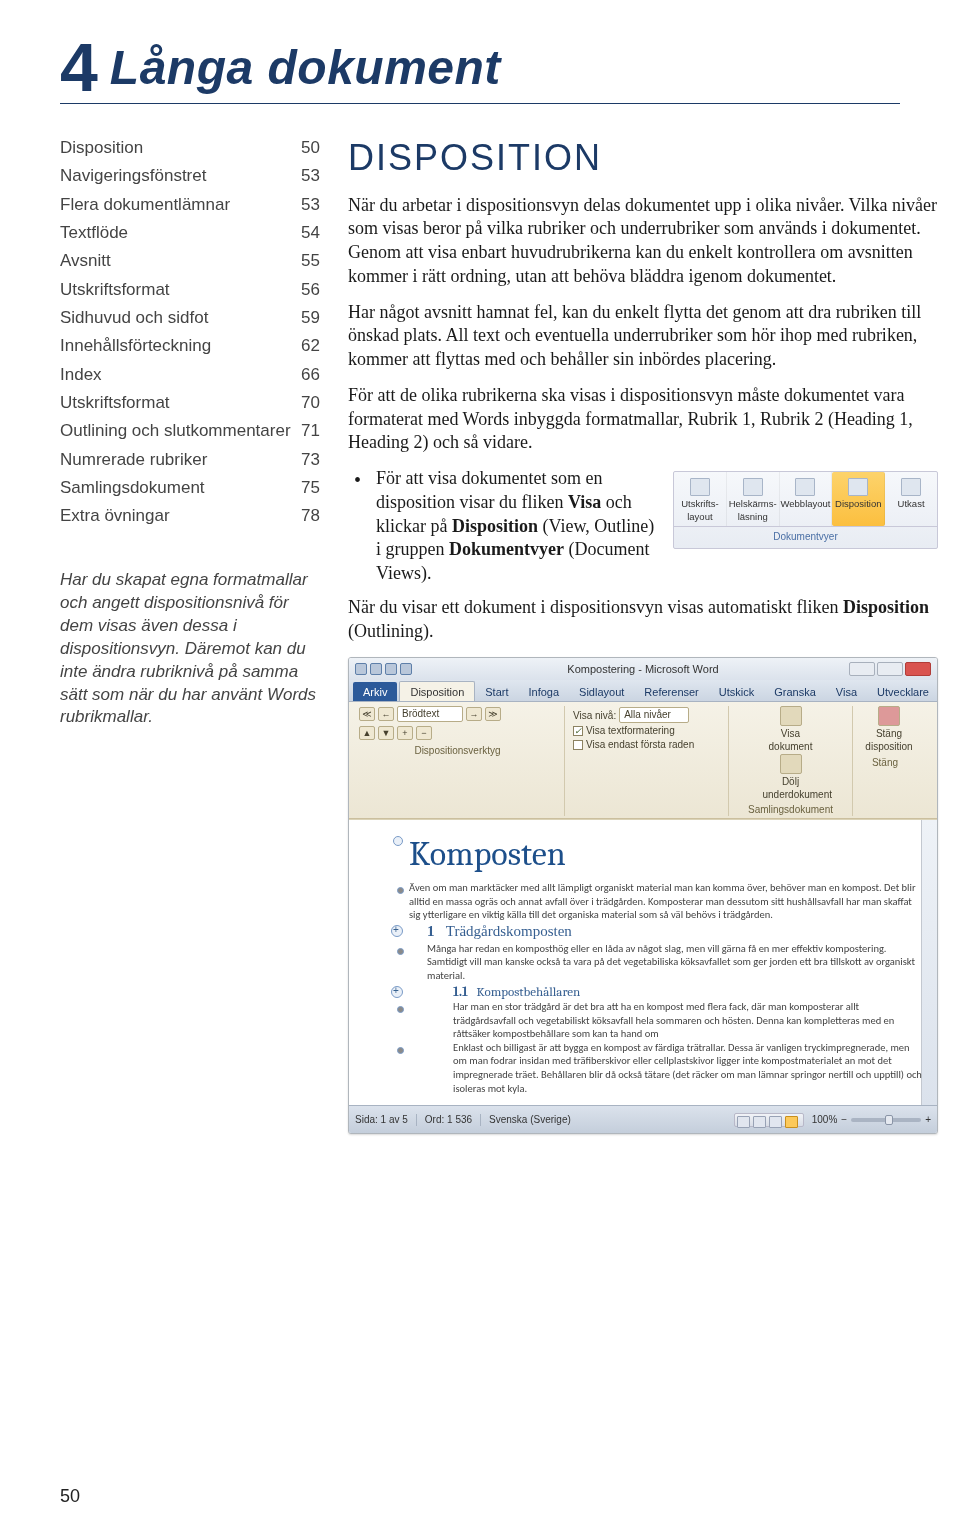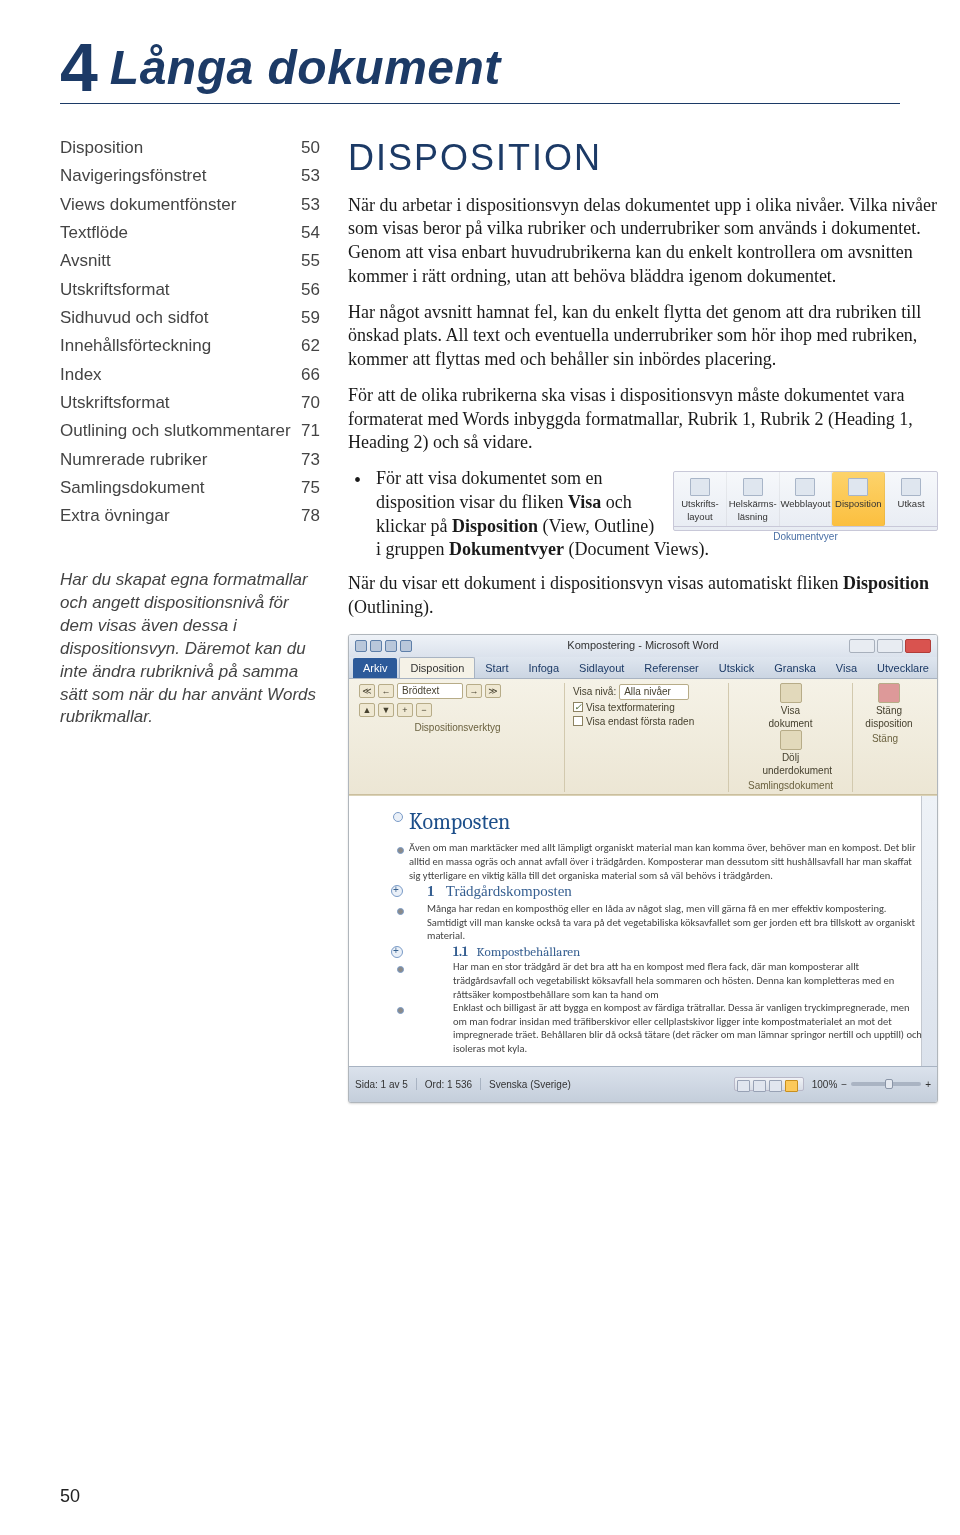--- a/index.html
+++ b/index.html
@@ -89,21 +89,21 @@
     left: -22px;
     top: 0;
     font-size: 20px;
   }
   .floatimg {
     float: right;
     margin: 4px 0 6px 10px;
   }
   .word-views {
     width: 265px;
-    height: 60px;
+    height: 78px;
     border: 1px solid #c8c8d8;
     border-radius: 2px;
     background: linear-gradient(#f6f8fb,#e8ecf3);
     font-family: "Segoe UI", Arial, sans-serif;
     font-size: 9.5px;
     color: #333;
     position: relative;
   }
   .word-views .btns { display: flex; height: 54px; }
   .word-views .b {
@@ -208,34 +208,34 @@
   .ws-outline{
     background:#fff;
     padding:10px 14px 10px 60px;
     font-size:11px;
     color:#333;
     max-height:430px;
     overflow:hidden;
     position:relative;
     border-top:1px solid #dad2b6;
   }
-  .ws-outline .oh1{font-family:Cambria,Georgia,serif;font-size:22px;color:#1d4f8a;margin:2px 0 4px;}
+  .ws-outline .oh1{font-family:Cambria,Georgia,serif;font-size:34px;color:#1d4f8a;margin:2px 0 4px;}
   .ws-outline .oh2{font-family:Liberation Serif, serif;font-size:15px;color:#365f91;margin:6px 0 3px;}
   .ws-outline .oh3{font-family:Cambria,Georgia,serif;font-size:13px;color:#365f91;margin:4px 0 3px;}
   .ws-outline .bodytxt{font-size:10.5px;color:#444;line-height:1.3;font-family:Calibri,Arial,sans-serif;}
   .ws-outline .l1{padding-left:18px;}
   .ws-outline .l2{padding-left:44px;}
   .ws-outline .bullet{position:relative;}
   .ws-outline .bullet::before{content:"";position:absolute;left:-16px;top:4px;width:8px;height:8px;border:1px solid #7a9bc7;border-radius:50%;background:#eaf0f8;}
   .ws-outline .plus::before{content:"";position:absolute;left:-18px;top:3px;width:10px;height:10px;border:1px solid #7a9bc7;background:#eaf0f8;}
   .ws-outline .plus::after{content:"+";position:absolute;left:-16px;top:1px;font-size:10px;color:#37618f;}
   .ws-outline .dot::before{content:"";position:absolute;left:-12px;top:6px;width:5px;height:5px;border-radius:50%;background:#8a8a8a;}
   .ws-rightstrip{position:absolute;right:0;top:0;bottom:0;width:16px;background:linear-gradient(#eef2f7,#dbe2ec);border-left:1px solid #c3c8d0;}
   .ws-status{
-    height:36px;
+    height:28px;
     background:linear-gradient(#dbe2ec,#c4cedb);
     border-top:1px solid #a8b3c2;
     display:flex;align-items:center;
     font-size:10px;color:#333;padding:0 6px;gap:8px;
   }
   .ws-status .sep{border-left:1px solid #a8b3c2;height:12px;}
   .ws-status .grow{flex:1;}
   .ws-zoom{display:flex;align-items:center;gap:4px;}
   .ws-zoom .track{width:70px;height:4px;background:#aab4c3;position:relative;border-radius:2px;}
   .ws-zoom .thumb{position:absolute;left:48%;top:-3px;width:8px;height:10px;background:#e5e9f0;border:1px solid #8a95a7;border-radius:2px;}
@@ -262,21 +262,21 @@
     <div>
       <div class="toc-row">
           <span>Disposition</span>
           <span>50</span>
         </div>
       <div class="toc-row">
           <span>Navigeringsfönstret</span>
           <span>53</span>
         </div>
       <div class="toc-row">
-          <span>Views dokument­fönster</span>
+          <span>Flera dokument­lämnar</span>
           <span>53</span>
         </div>
       <div class="toc-row">
           <span>Textflöde</span>
           <span>54</span>
         </div>
       <div class="toc-row">
           <span>Avsnitt</span>
           <span>55</span>
         </div>

